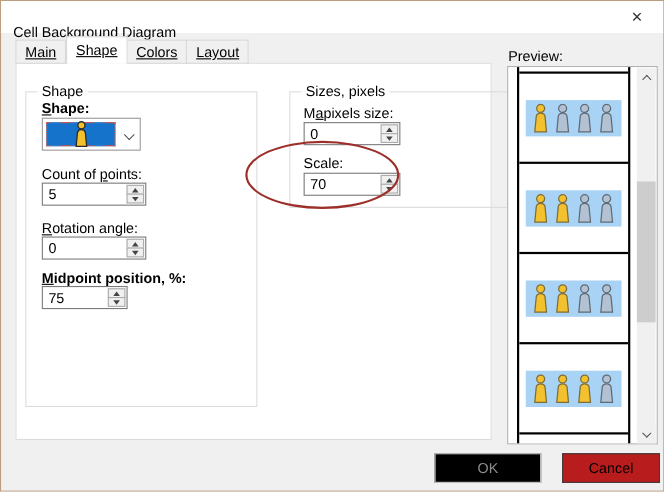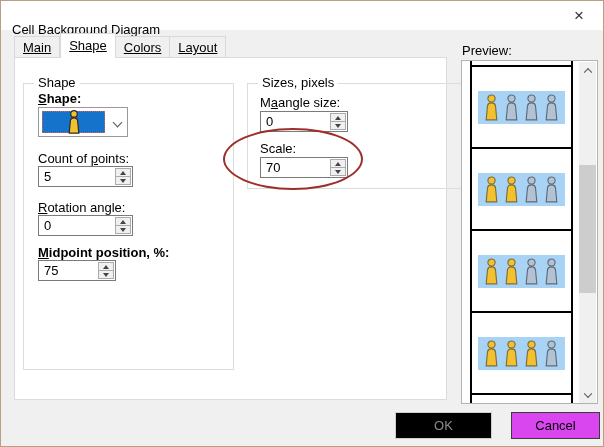--- a/index.html
+++ b/index.html
@@ -61,21 +61,21 @@
   .scroll-btn { position:absolute; left:0; width:17px; height:17px; background:#f0f0f0; }
   .scroll-btn.up { top:0; } .scroll-btn.down { bottom:0; }
   .scroll-btn i { position:absolute; left:50%; top:50%; width:6px; height:6px; border-right:1.4px solid #555; border-bottom:1.4px solid #555; }
   .scroll-btn.up i { transform:translate(-50%,-30%) rotate(-135deg); }
   .scroll-btn.down i { transform:translate(-50%,-70%) rotate(45deg); }
   .scroll-thumb { position:absolute; left:0; top:103px; width:17px; height:128px; background:#cdcdcd; }
 
   
   .btn { position:absolute; top:411px; height:27px; text-align:center; line-height:25px; font-size:13px; }
   .btn-ok { left:394px; width:97px; background:#000000; border:1px solid #cfcfcf; color:#8d8d8d; }
-  .btn-cancel { left:510px; width:89px; background:#d946ef; border:1px solid #3c3c3c; color:#000; }
+  .btn-cancel { left:510px; width:89px; background:#b91c1c; border:1px solid #3c3c3c; color:#000; }
 </style>
 </head>
 <body>
 
 <div class="dialog">
 
   <div class="titlebar">
     <span class="title-text">Cell Background Diagram</span>
     <span class="close-btn">×</span>
   </div>
@@ -137,24 +137,24 @@
           <span class="spin-btn tri-up">
               <i></i>
             </span>
           <span class="spin-btn tri-down">
               <i></i>
             </span>
         </span>
       </div>
     </div>
 
-    <div class="groupbox" style="left:232px; top:25px; width:234px; height:106px;">
+    <div class="groupbox" style="left:248px; top:25px; width:234px; height:106px;">
       <span class="legend">Sizes, pixels</span>
 
-      <span class="lbl" style="left:12px; top:11px;"><span>M</span><span class="mn">a</span><span>angle size:</span></span>
+      <span class="lbl" style="left:12px; top:11px;"><span>M</span><span class="mn">a</span><span>pixels size:</span></span>
       <div class="spinner" style="left:12px; top:27px; width:88px;">
         <span class="spin-value">0</span>
         <span class="spin-buttons">
           <span class="spin-btn tri-up">
               <i></i>
             </span>
           <span class="spin-btn tri-down">
               <i></i>
             </span>
         </span>

